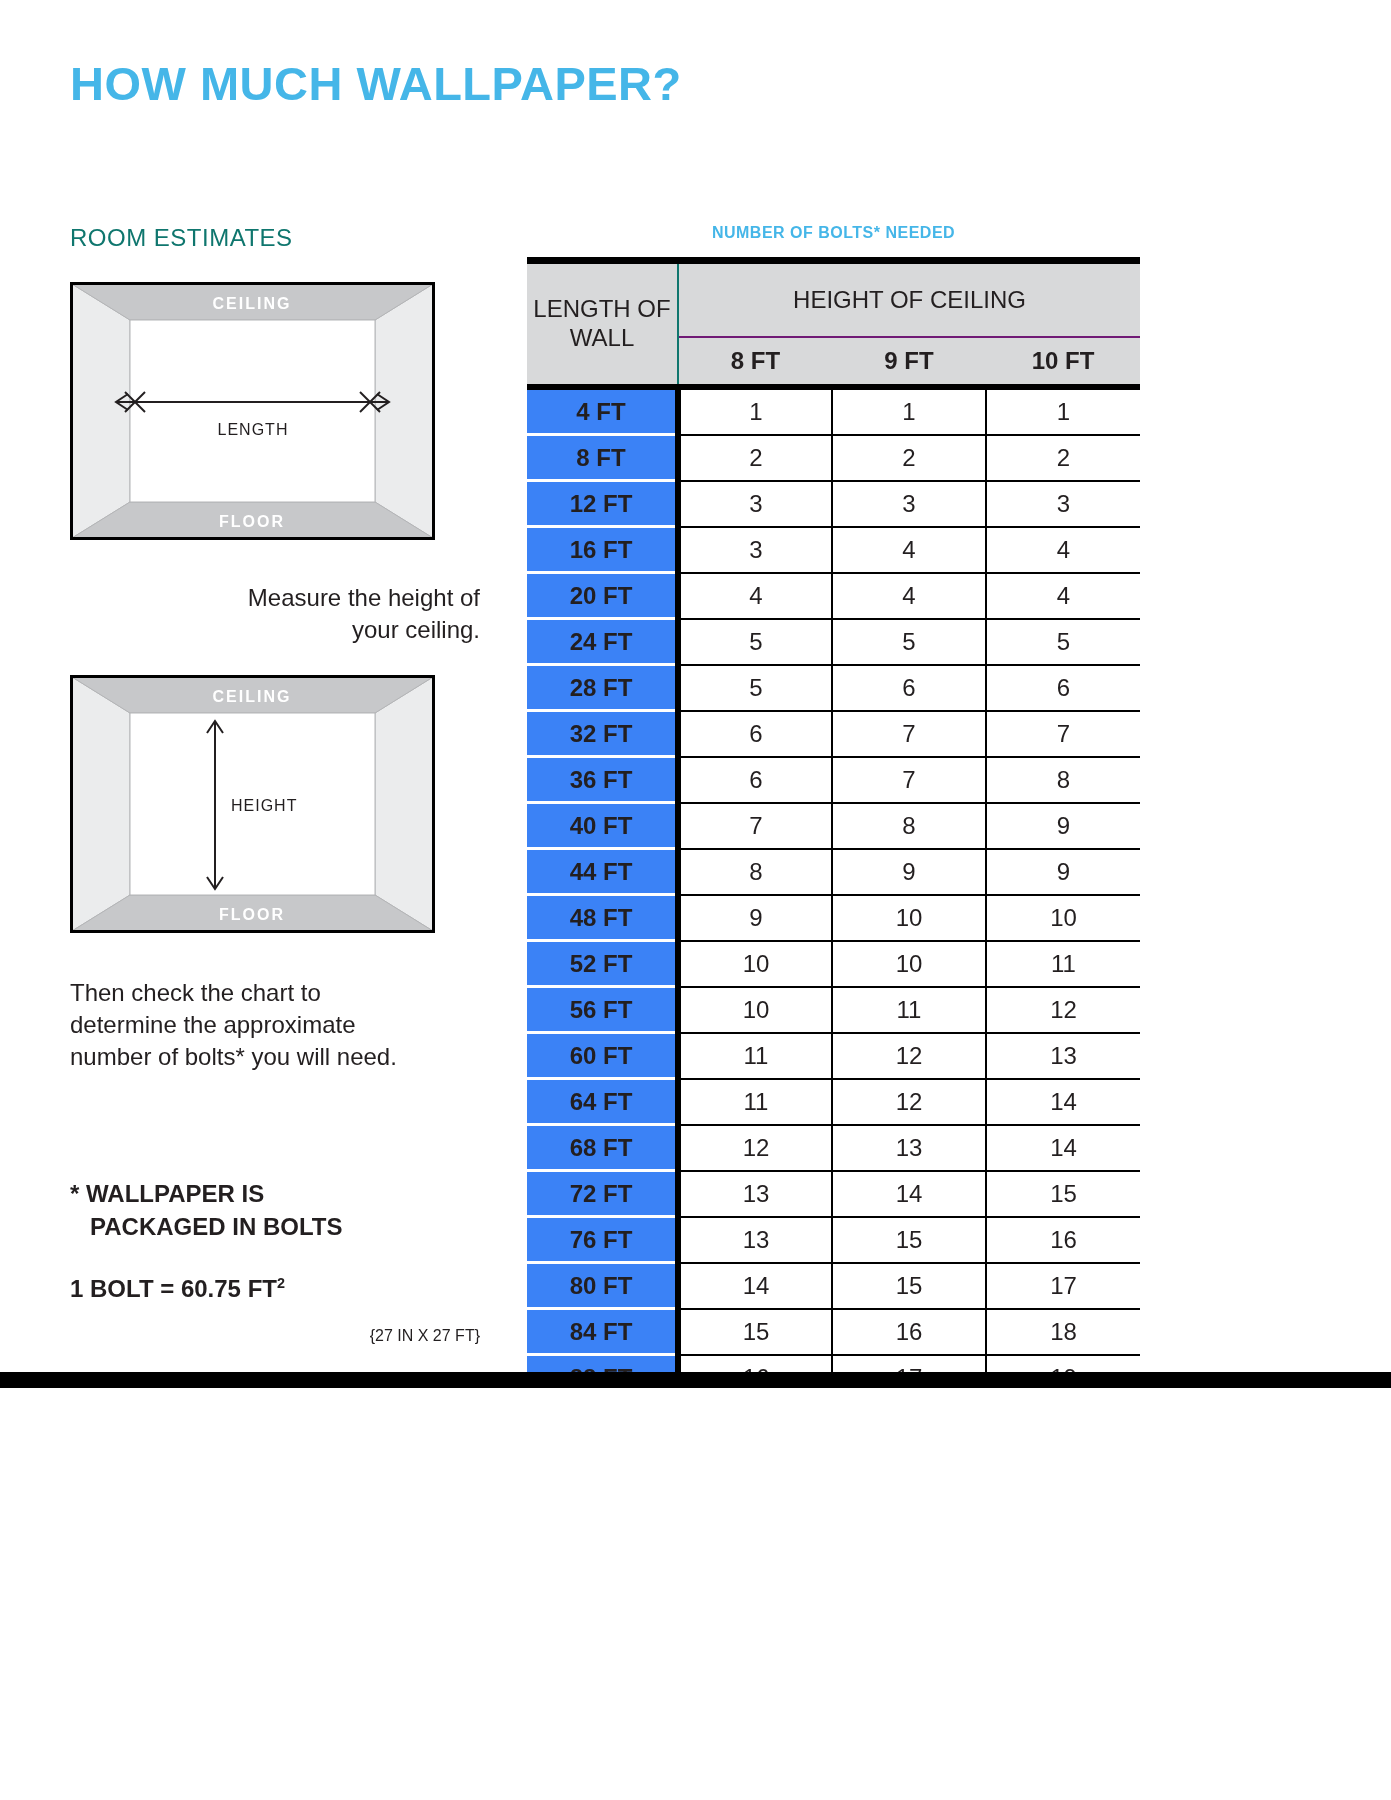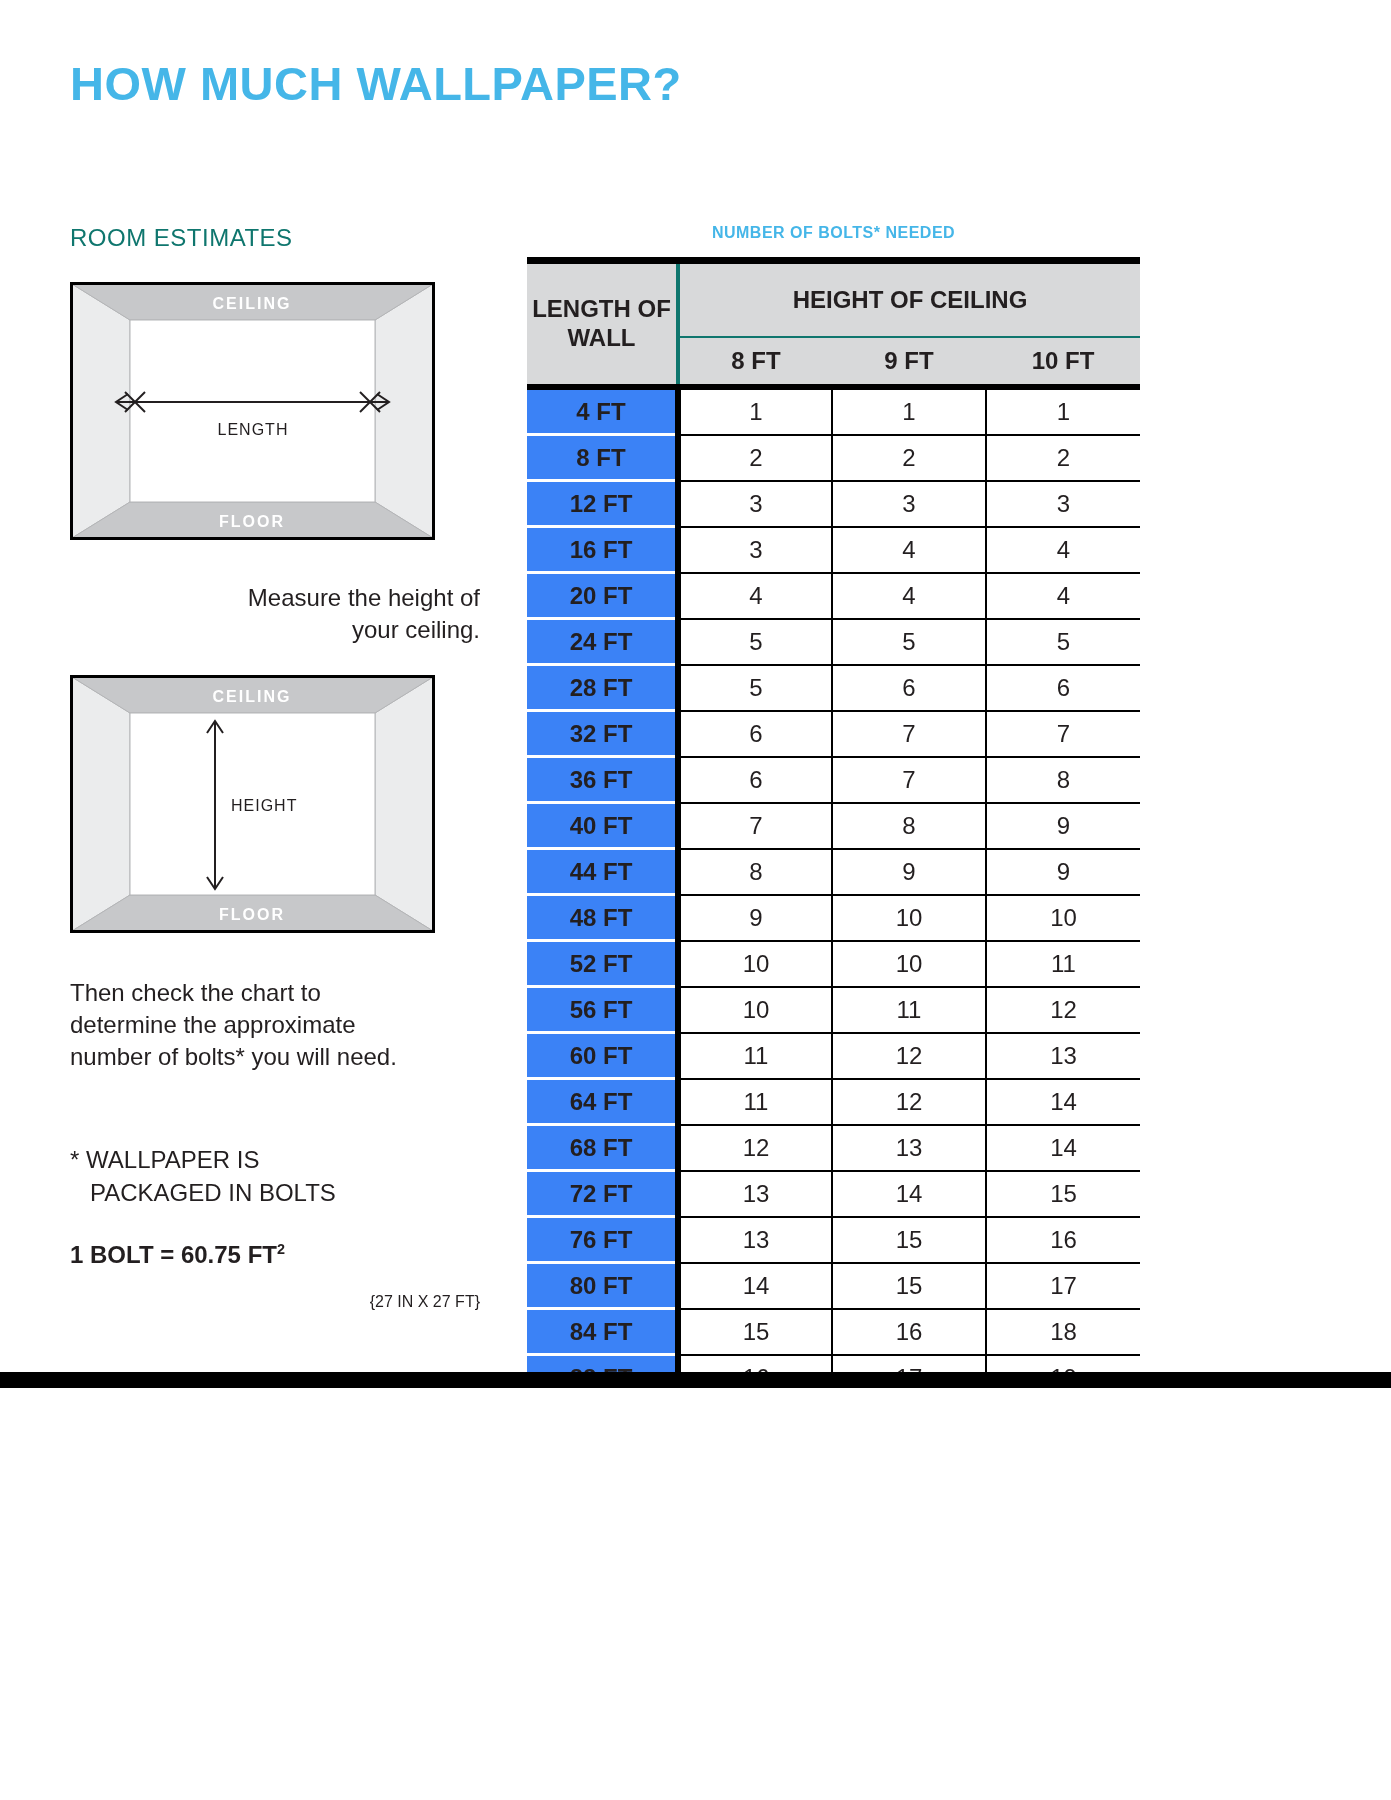--- a/index.html
+++ b/index.html
@@ -39,23 +39,23 @@
     margin: 0;
     font-size: 24px;
     line-height: 1.32;
     white-space: pre-line;
   }
   .step-1 { margin-top: 36px; }
   .diagram { display: block; margin-top: 30px; }
   .step-2 { margin-top: 42px; text-align: right; }
   .step-3 { margin-top: 44px; }
   .note {
-    margin-top: 72px;
+    margin-top: 106px;
     font-size: 24px;
-    font-weight: normal;
+    font-weight: bold;
     line-height: 1.35;
     white-space: pre-wrap;
   }
   .bolt-eq { margin-top: 32px; font-size: 24px; font-weight: bold; }
   .bolt-eq sup { font-size: 60%; }
   .bolt-dim { margin-top: 9px; font-size: 16px; font-weight: normal; text-align: right; }
 
   svg text {
     font-family: "Liberation Sans", sans-serif;
   }
@@ -92,29 +92,29 @@
     border-top: 7px solid #000000;
   }
   table.bolts th, table.bolts td {
     font-size: 24px;
     text-align: center;
     vertical-align: middle;
     padding: 0;
   }
   .th-rowhead {
     background: #d8d9da;
-    font-weight: bold;
-    border-right: 4px solid #0f766e;
+    font-weight: normal;
+    border-right: 2px solid #0f766e;
     border-bottom: 6px solid #000000;
     line-height: 1.2;
   }
   .th-group {
     background: #d8d9da;
-    font-weight: bold;
-    border-bottom: 2px solid #0f766e;
+    font-weight: normal;
+    border-bottom: 2px solid #701a75;
     height: 72px;
   }
   .th-sub {
     background: #d8d9da;
     font-weight: bold;
     border-bottom: 6px solid #000000;
     height: 46px;
   }
   table.bolts tbody th.len-cell {
     background: #3b82f6;

